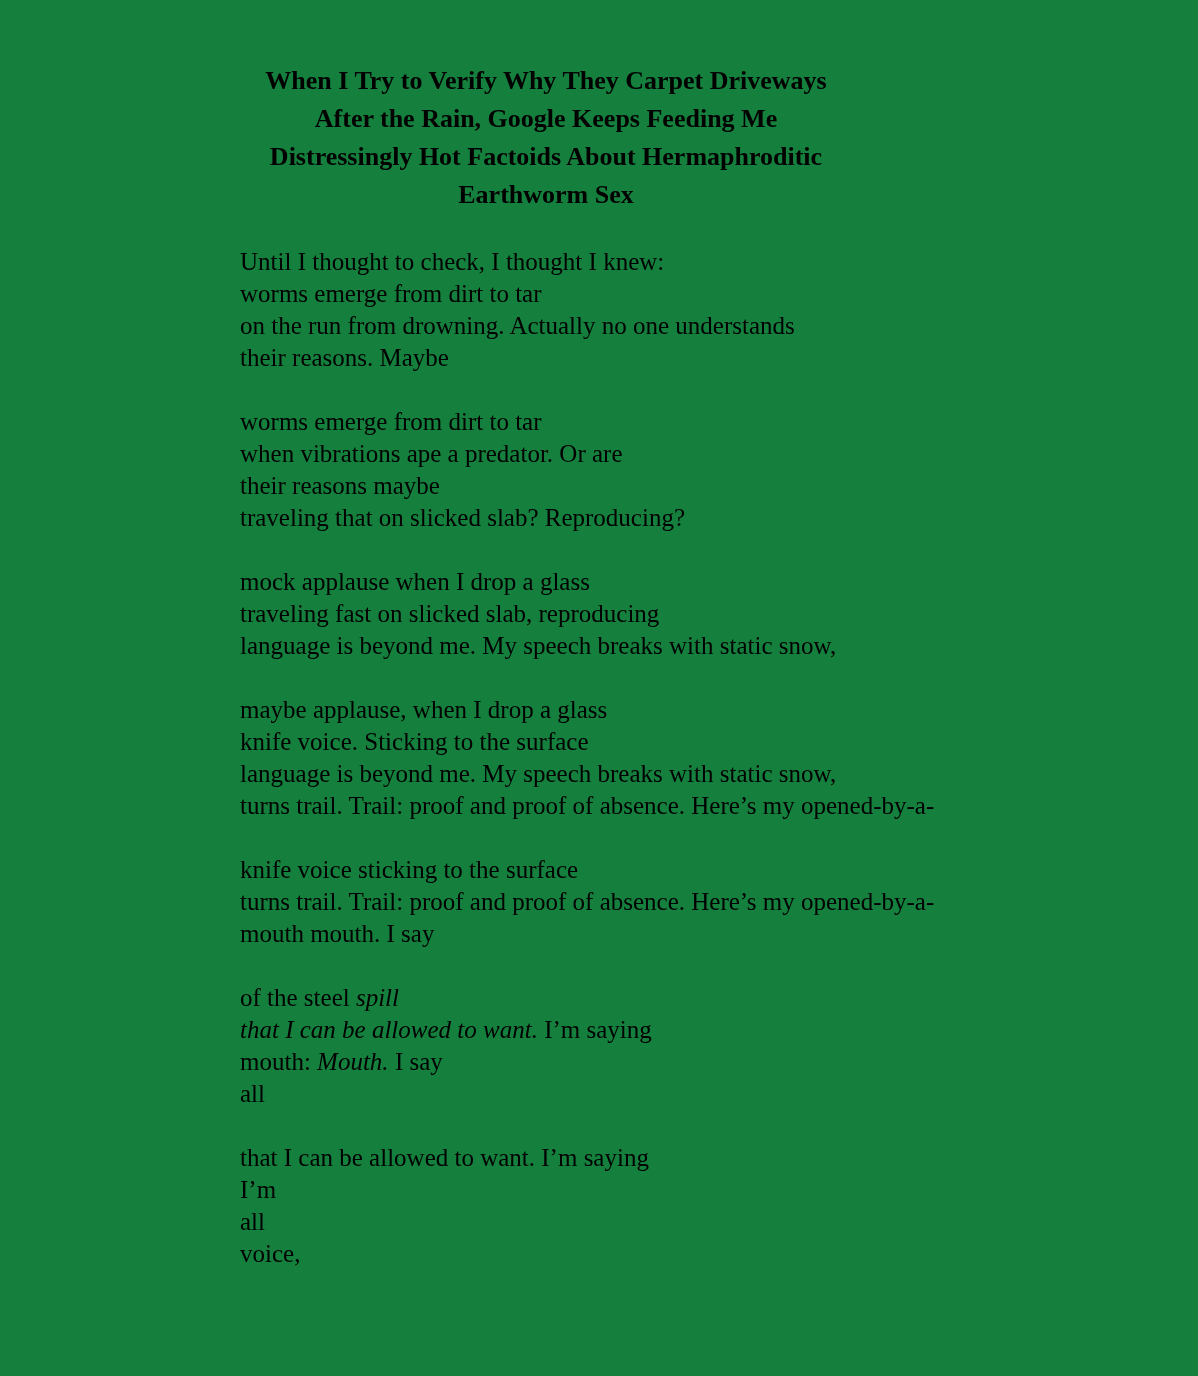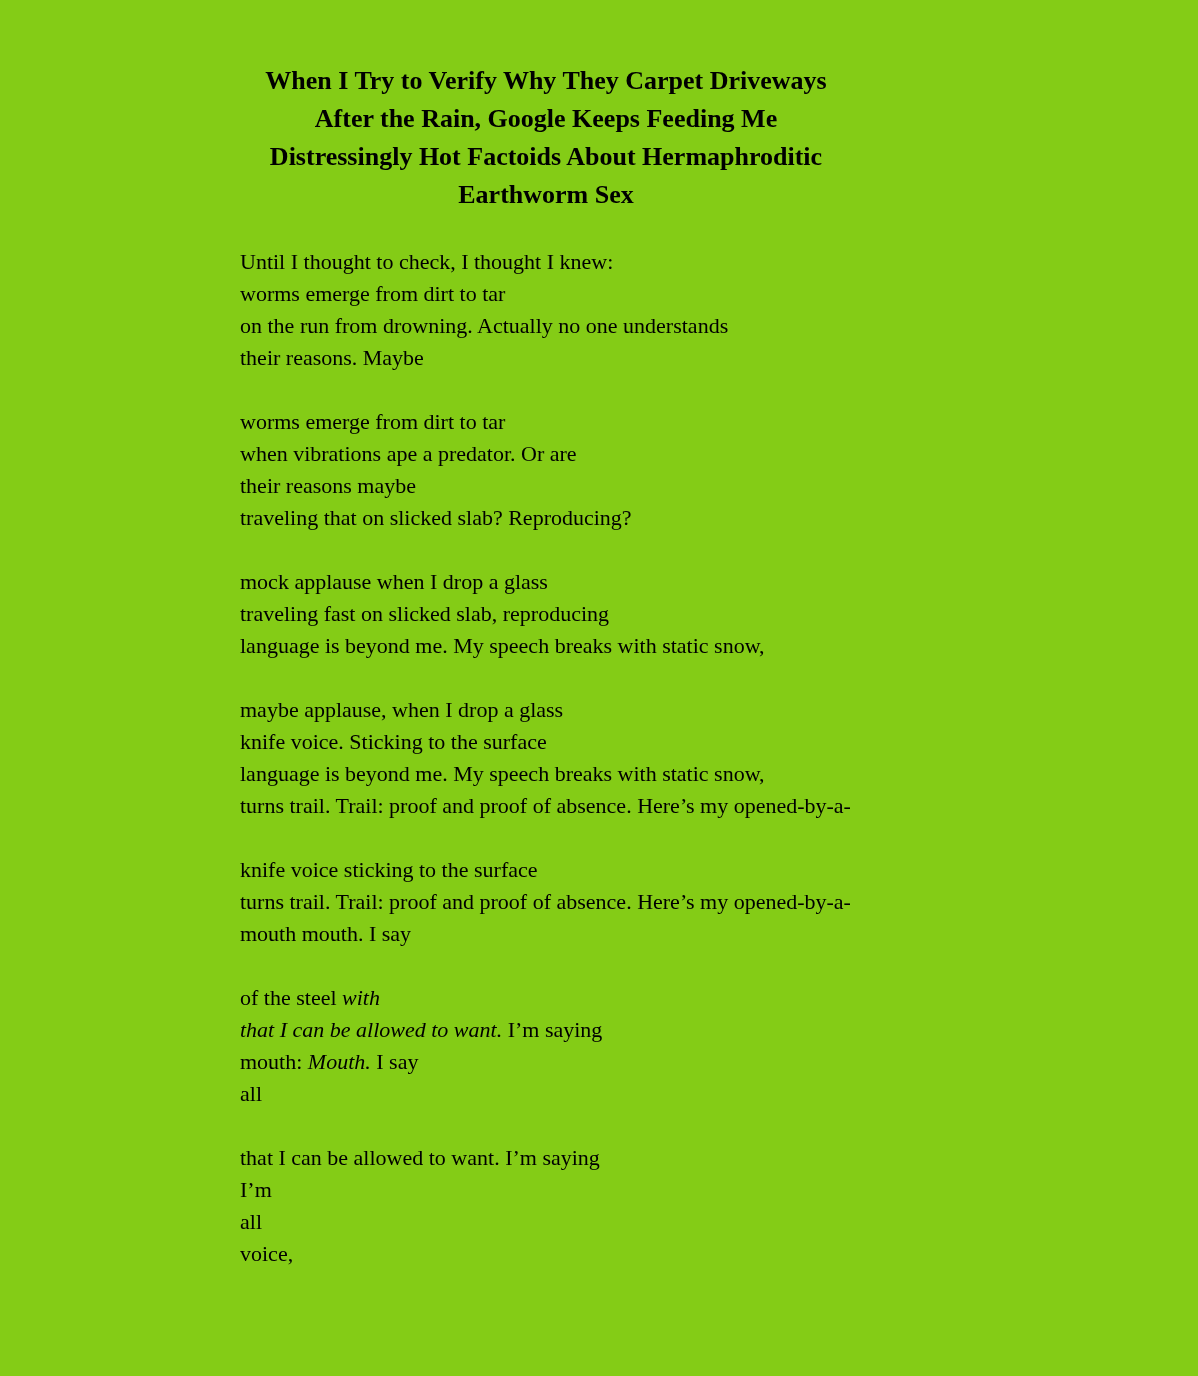--- a/index.html
+++ b/index.html
@@ -6,40 +6,40 @@
     margin: 0;
     padding: 0;
     background: #ffffff;
   }
   .page {
     position: relative;
     width: 1198px;
     height: 1376px;
     box-sizing: border-box;
     padding-top: 62px;
-    background: #84cc16;
+    background: #15803d;
     color: #000000;
     font-family: "Liberation Serif", "DejaVu Serif", serif;
     overflow: hidden;
   }
   .title-block {
     margin: 0 0 32px 240px;
     width: 612px;
     text-align: center;
     font-weight: 700;
     font-size: 26px;
     line-height: 38px;
   }
   .title-line {
     white-space: nowrap;
   }
   .poem {
     margin-left: 240px;
     width: 720px;
-    font-size: 22px;
+    font-size: 25px;
     line-height: 32px;
     font-weight: 400;
   }
   .stanza {
     margin: 0 0 32px 0;
   }
   .poem-line {
     white-space: nowrap;
   }
   .poem-line em {
@@ -80,21 +80,21 @@
         <div class="poem-line"><span>knife voice. Sticking to the surface</span></div>
         <div class="poem-line"><span>language is beyond me. My speech breaks with static snow,</span></div>
         <div class="poem-line"><span>turns trail. Trail: proof and proof of absence. Here’s my opened-by-a-</span></div>
       </div>
       <div class="stanza">
         <div class="poem-line"><span>knife voice sticking to the surface</span></div>
         <div class="poem-line"><span>turns trail. Trail: proof and proof of absence. Here’s my opened-by-a-</span></div>
         <div class="poem-line"><span>mouth mouth. I say</span></div>
       </div>
       <div class="stanza">
-        <div class="poem-line"><span>of the steel </span><em>with</em></div>
+        <div class="poem-line"><span>of the steel </span><em>spill</em></div>
         <div class="poem-line"><em>that I can be allowed to want.</em><span> I’m saying</span></div>
         <div class="poem-line"><span>mouth: </span><em>Mouth.</em><span> I say</span></div>
         <div class="poem-line"><span>all</span></div>
       </div>
       <div class="stanza">
         <div class="poem-line"><span>that I can be allowed to want. I’m saying</span></div>
         <div class="poem-line"><span>I’m</span></div>
         <div class="poem-line"><span>all</span></div>
         <div class="poem-line"><span>voice,</span></div>
       </div>

